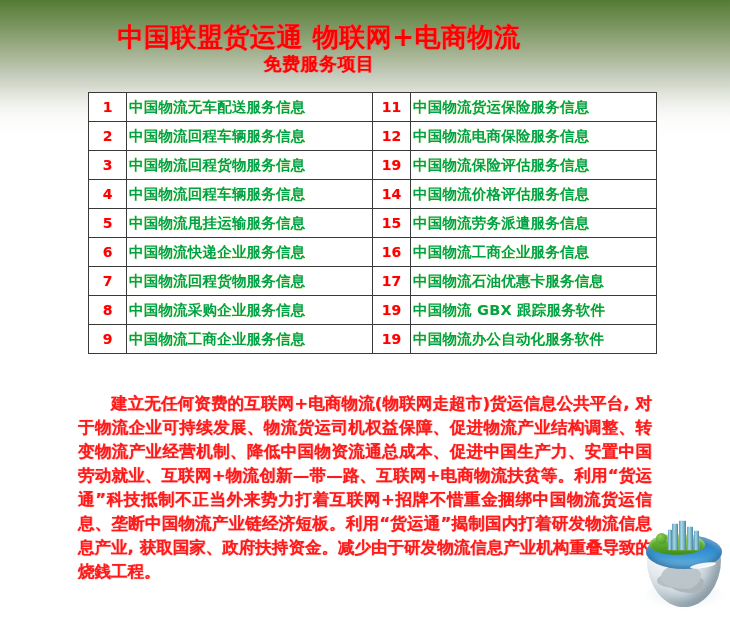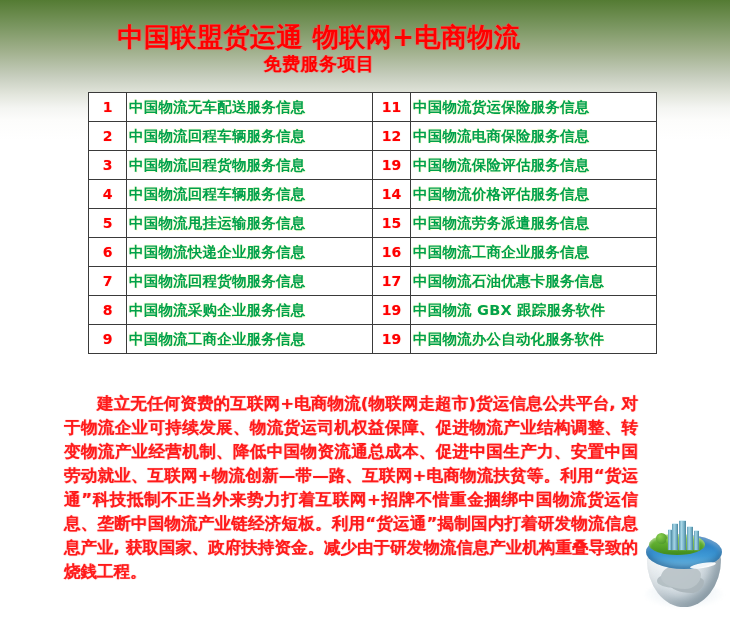--- a/index.html
+++ b/index.html
@@ -88,21 +88,21 @@
     text-shadow:
       0 0 1px #fdffe0,
       1px 1px 0 rgba(255,255,200,0.55),
       -1px -1px 0 rgba(255,255,200,0.45);
     white-space: nowrap;
   }
 
   
   #body-copy {
     position: absolute;
-    left: 64px;
+    left: 78px;
     top: 392px;
     width: 574px;
     color: #FF1A1A;
     font-weight: bold;
     font-size: 16.5px;
     line-height: 24px;
     text-indent: 2em;
     text-align: justify;
     text-justify: inter-character;
     letter-spacing: 0px;

